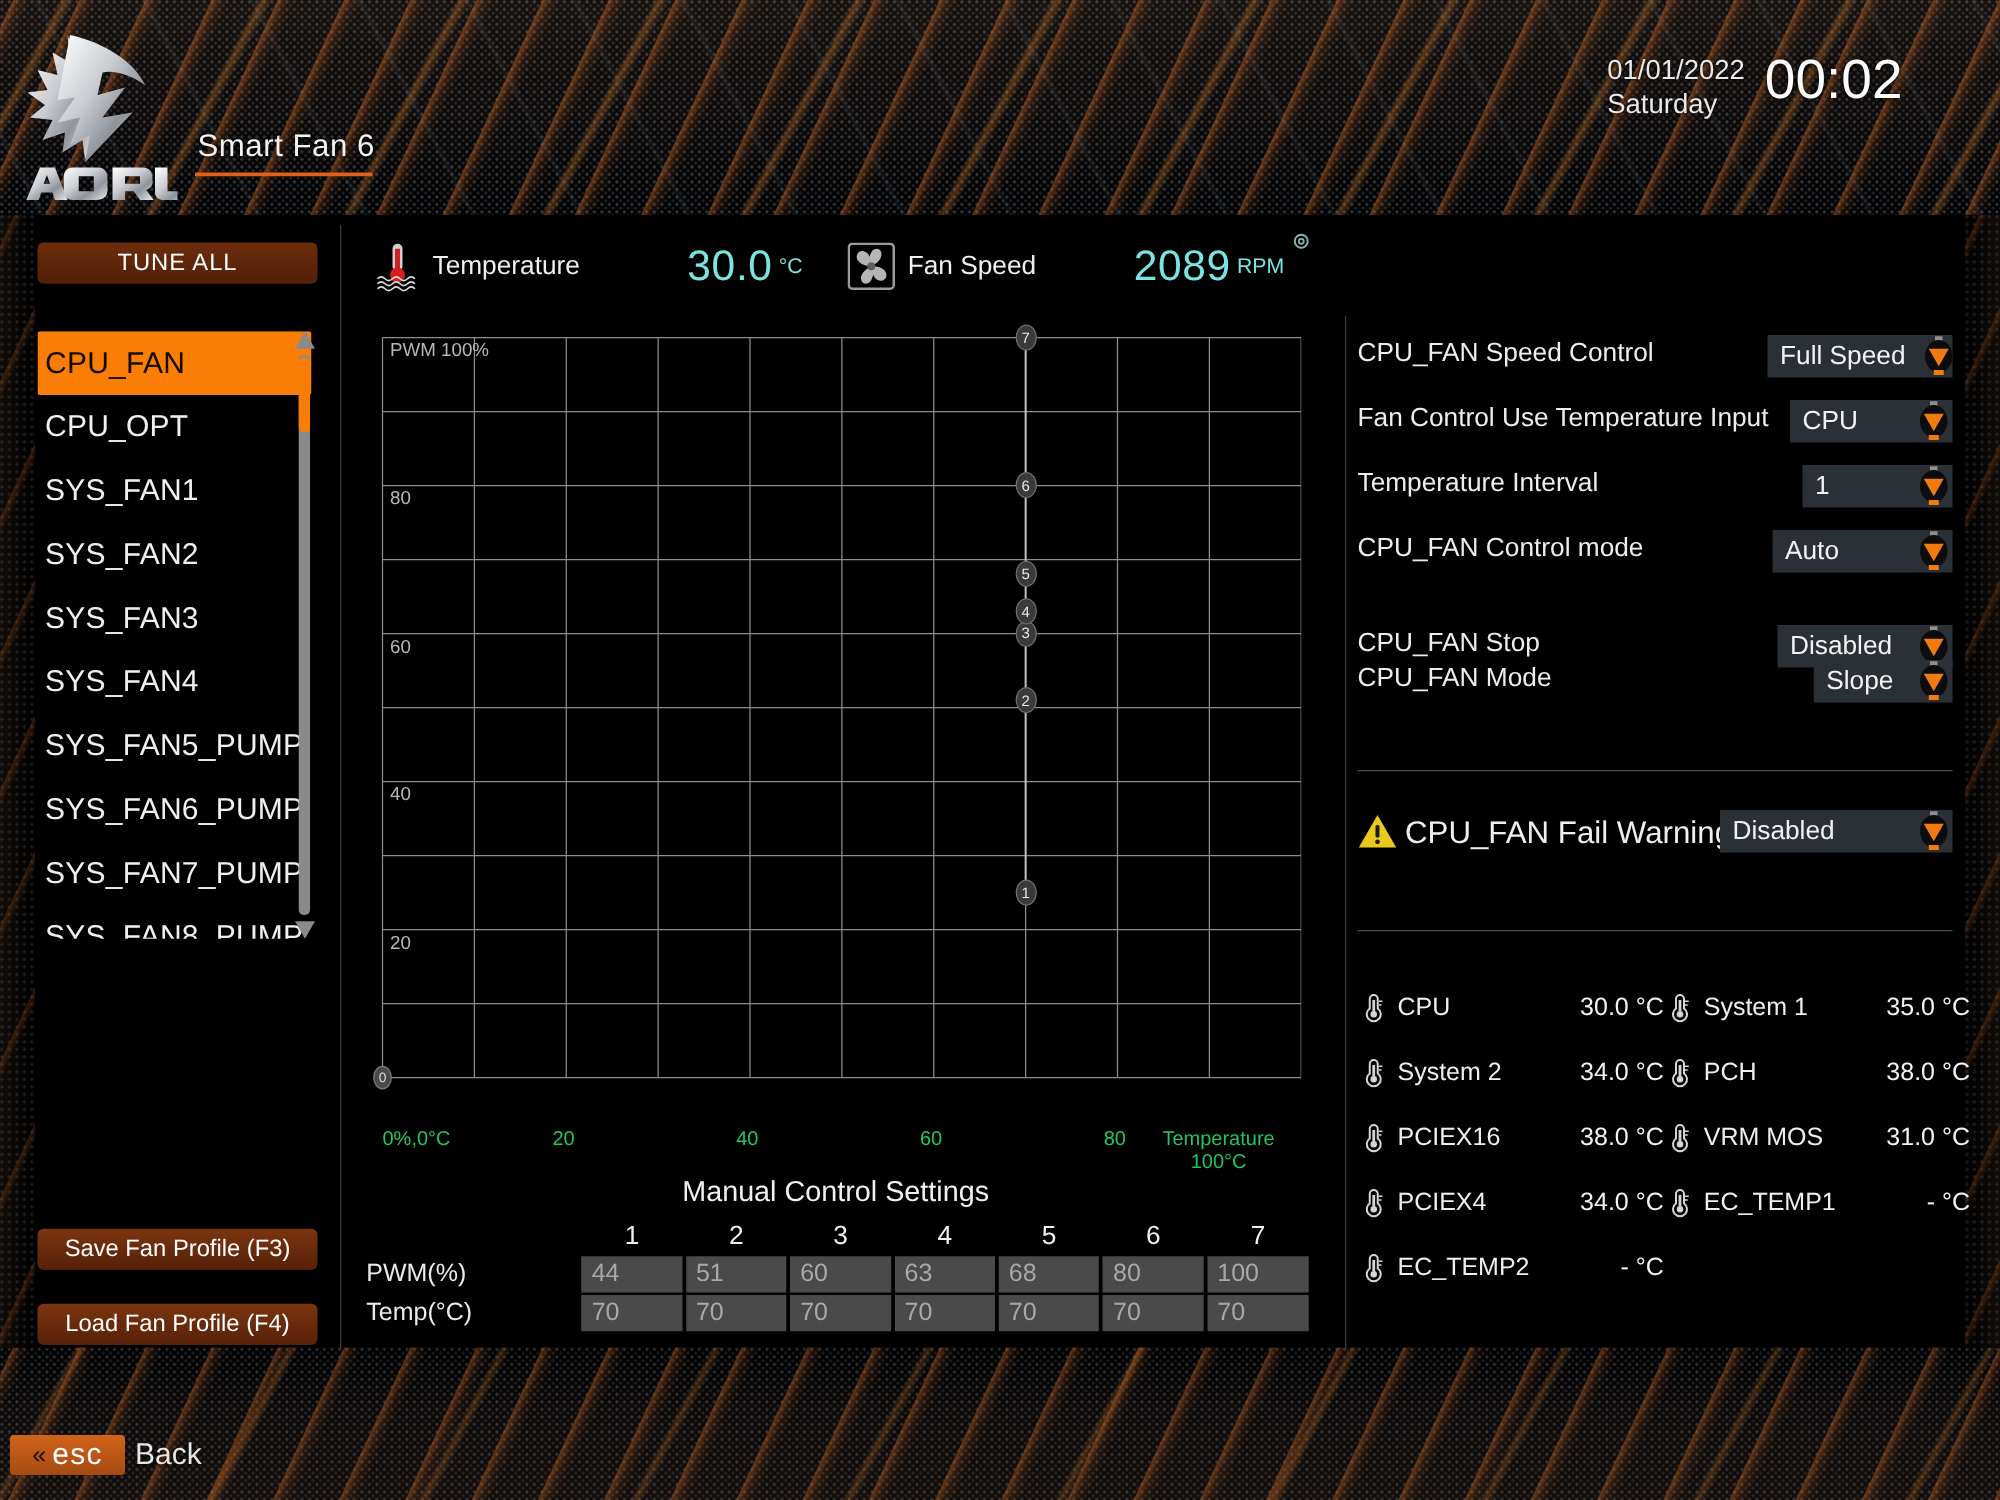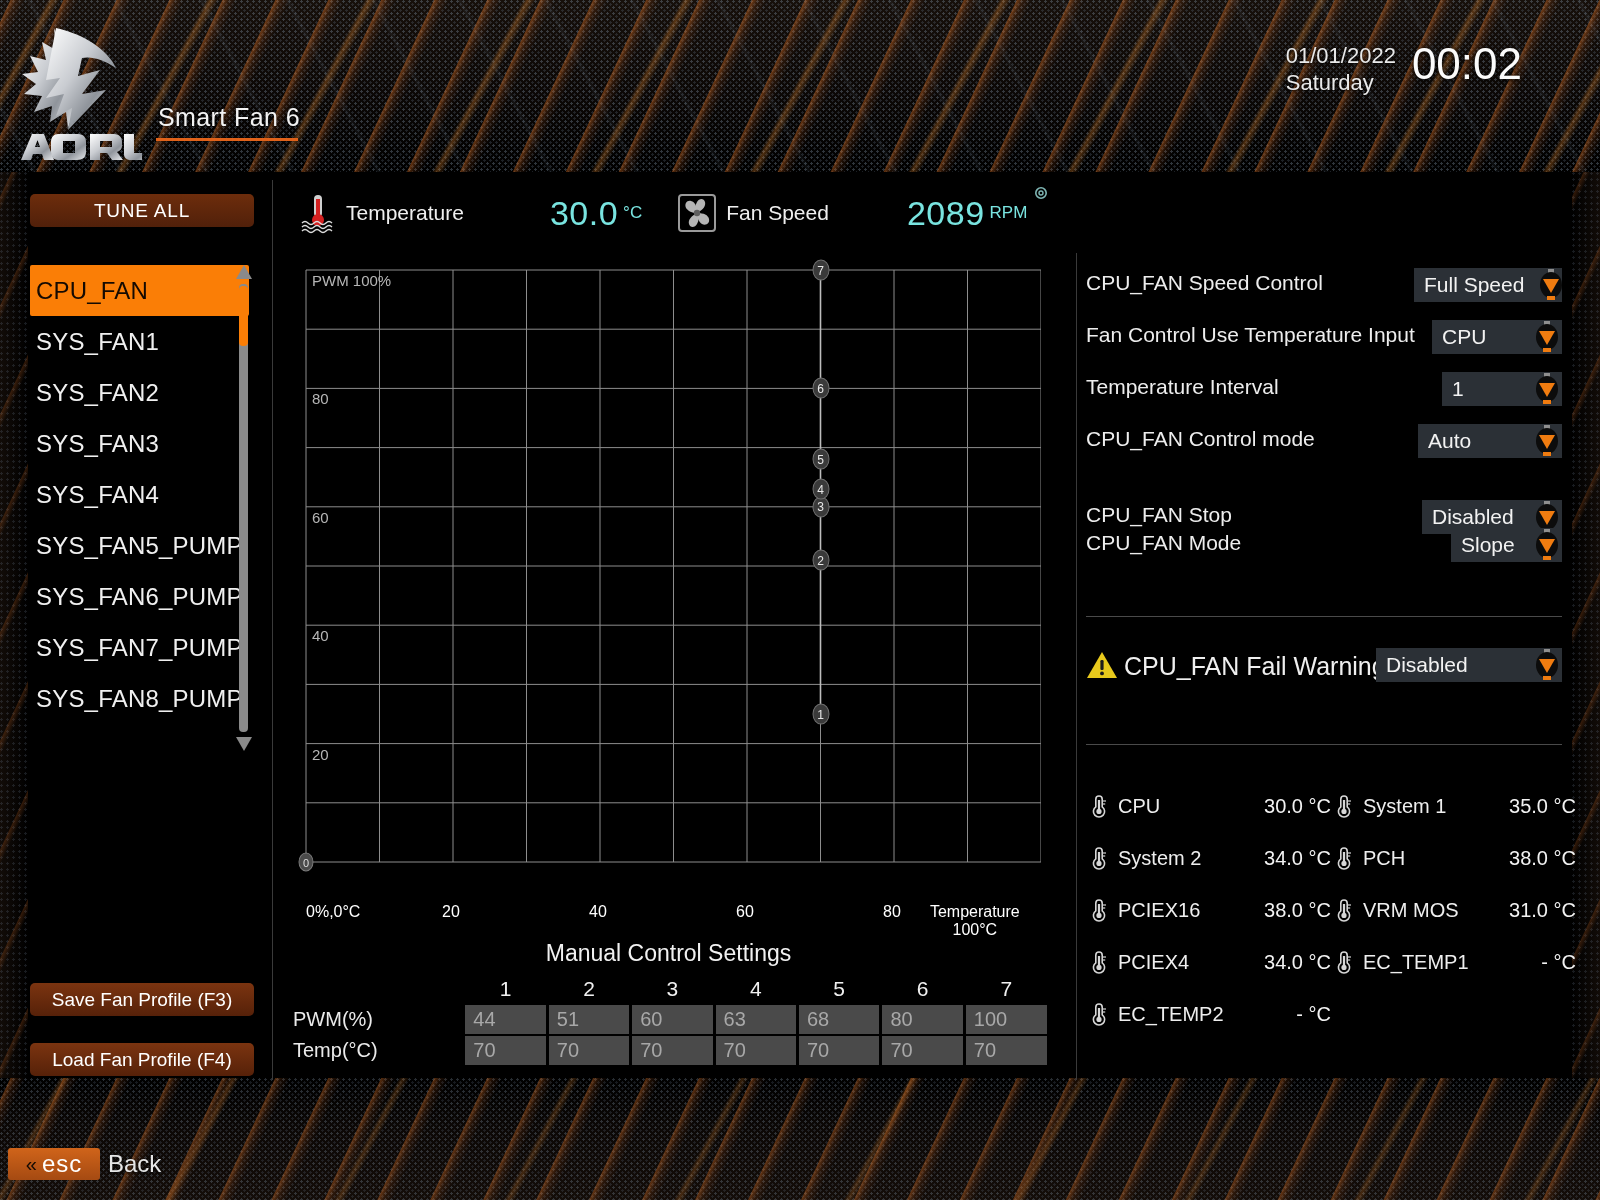--- a/index.html
+++ b/index.html
@@ -138,21 +138,21 @@
   #readout { position: absolute; left: 296px; top: 185px; height: 56px; display: flex; align-items: center; }
   .ro-label { color: #efefef; font-size: 21px; }
   .ro-val { color: #79e4e0; font-size: 34px; letter-spacing: .5px; }
   .ro-unit { color: #79e4e0; font-size: 17px; margin-left: 5px; }
 
   
   #graph-wrap { position: absolute; left: 296px; top: 262px; width: 745px; height: 636px; }
   #graph-grid { position: absolute; inset: 0; }
   #graph-labels { position: absolute; inset: 0; pointer-events: none; text-align: center; }
   .ylab { position: absolute; color: #b6b6b6; font-size: 15px; }
-  .xlab { position: absolute; color: #ffffff; font-size: 16px; top: 641px; }
+  .xlab { position: absolute; color: #22c55e; font-size: 16px; top: 641px; }
   .dot {
     position: absolute; width: 17px; height: 21px; border-radius: 50%;
     background: #3a3a3a; border: 1px solid #6f6f6f;
     color: #e8e8e8; font-size: 12px; display: flex; align-items: center; justify-content: center;
     transform: translate(-50%,-50%);
   }
   #curve { position: absolute; inset: 0; }
   .origin-dot {
     position: absolute; width: 15px; height: 19px; border-radius: 50%;
     background: #4a4a4a; border: 1px solid #7a7a7a; color: #ddd; font-size: 11px;
@@ -251,20 +251,23 @@
     <div id="clock-time">00:02</div>
   </div>
 
   <div id="tune-all">
     <span>TUNE ALL</span>
   </div>
 
   <div id="fan-list">
     <div class="fan-item selected">
       <span>CPU_FAN</span>
+      </div>
+    <div class="fan-item">
+      <span>CPU_OPT</span>
       </div>
     <div class="fan-item">
       <span>SYS_FAN1</span>
       </div>
     <div class="fan-item">
       <span>SYS_FAN2</span>
       </div>
     <div class="fan-item">
       <span>SYS_FAN3</span>
       </div>

